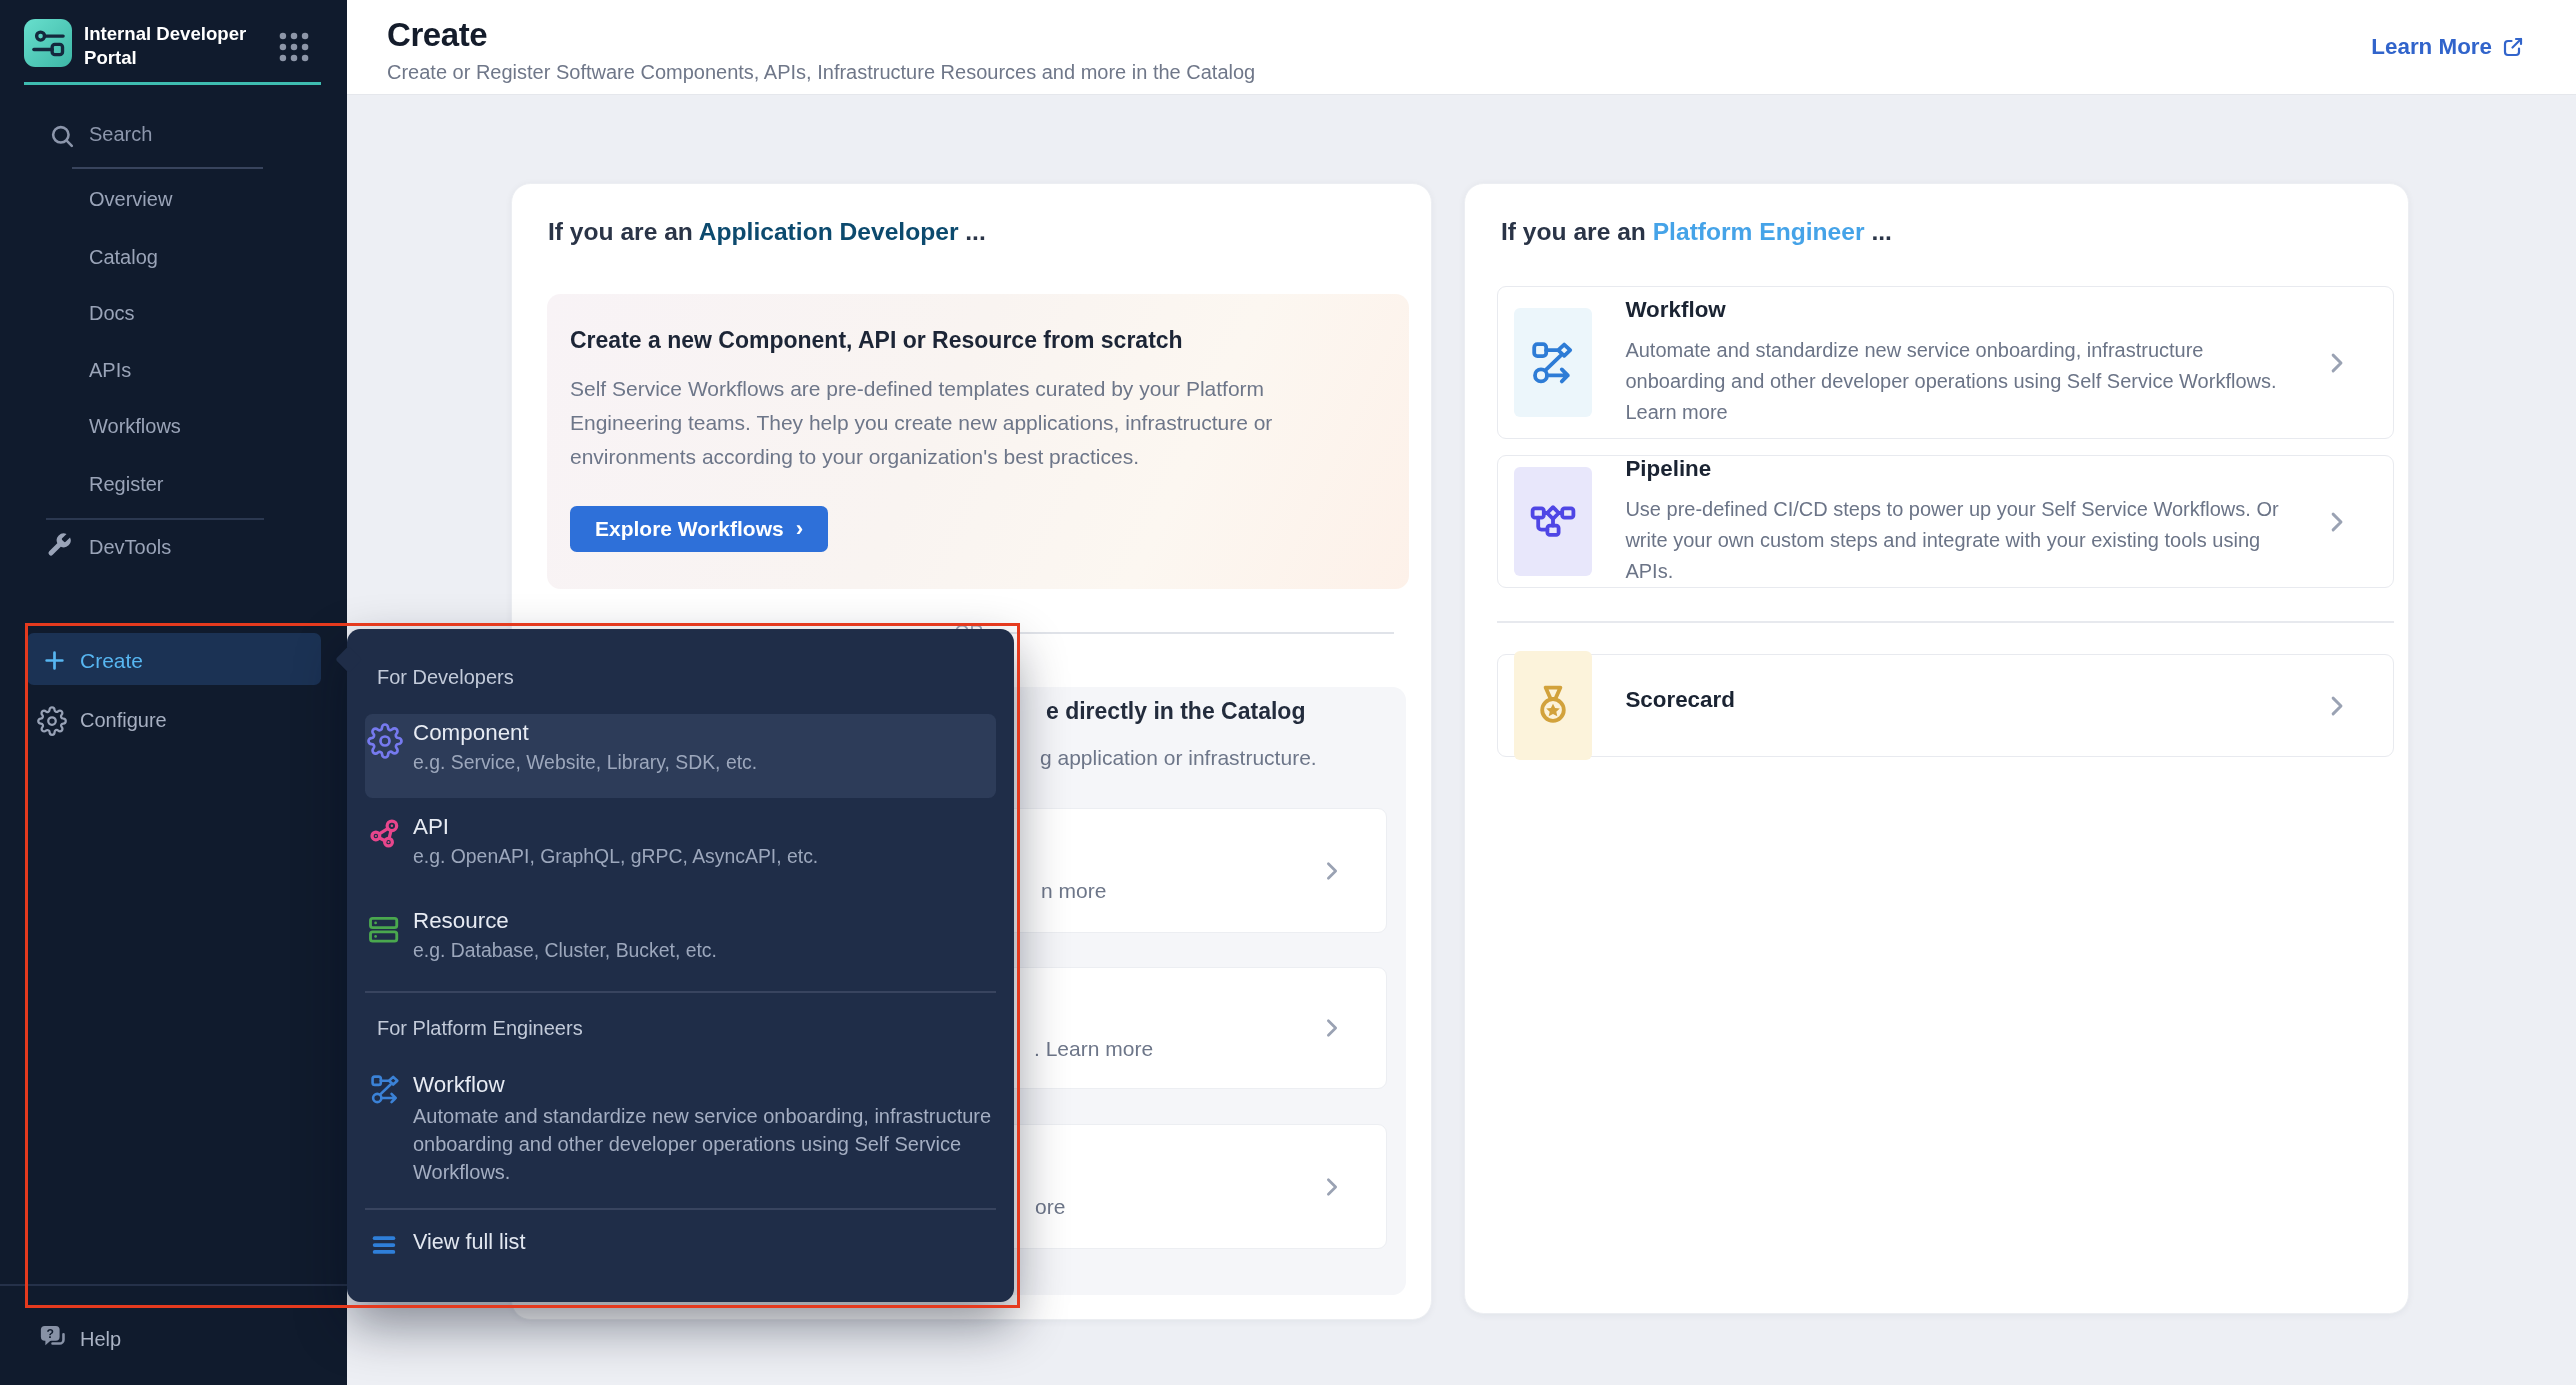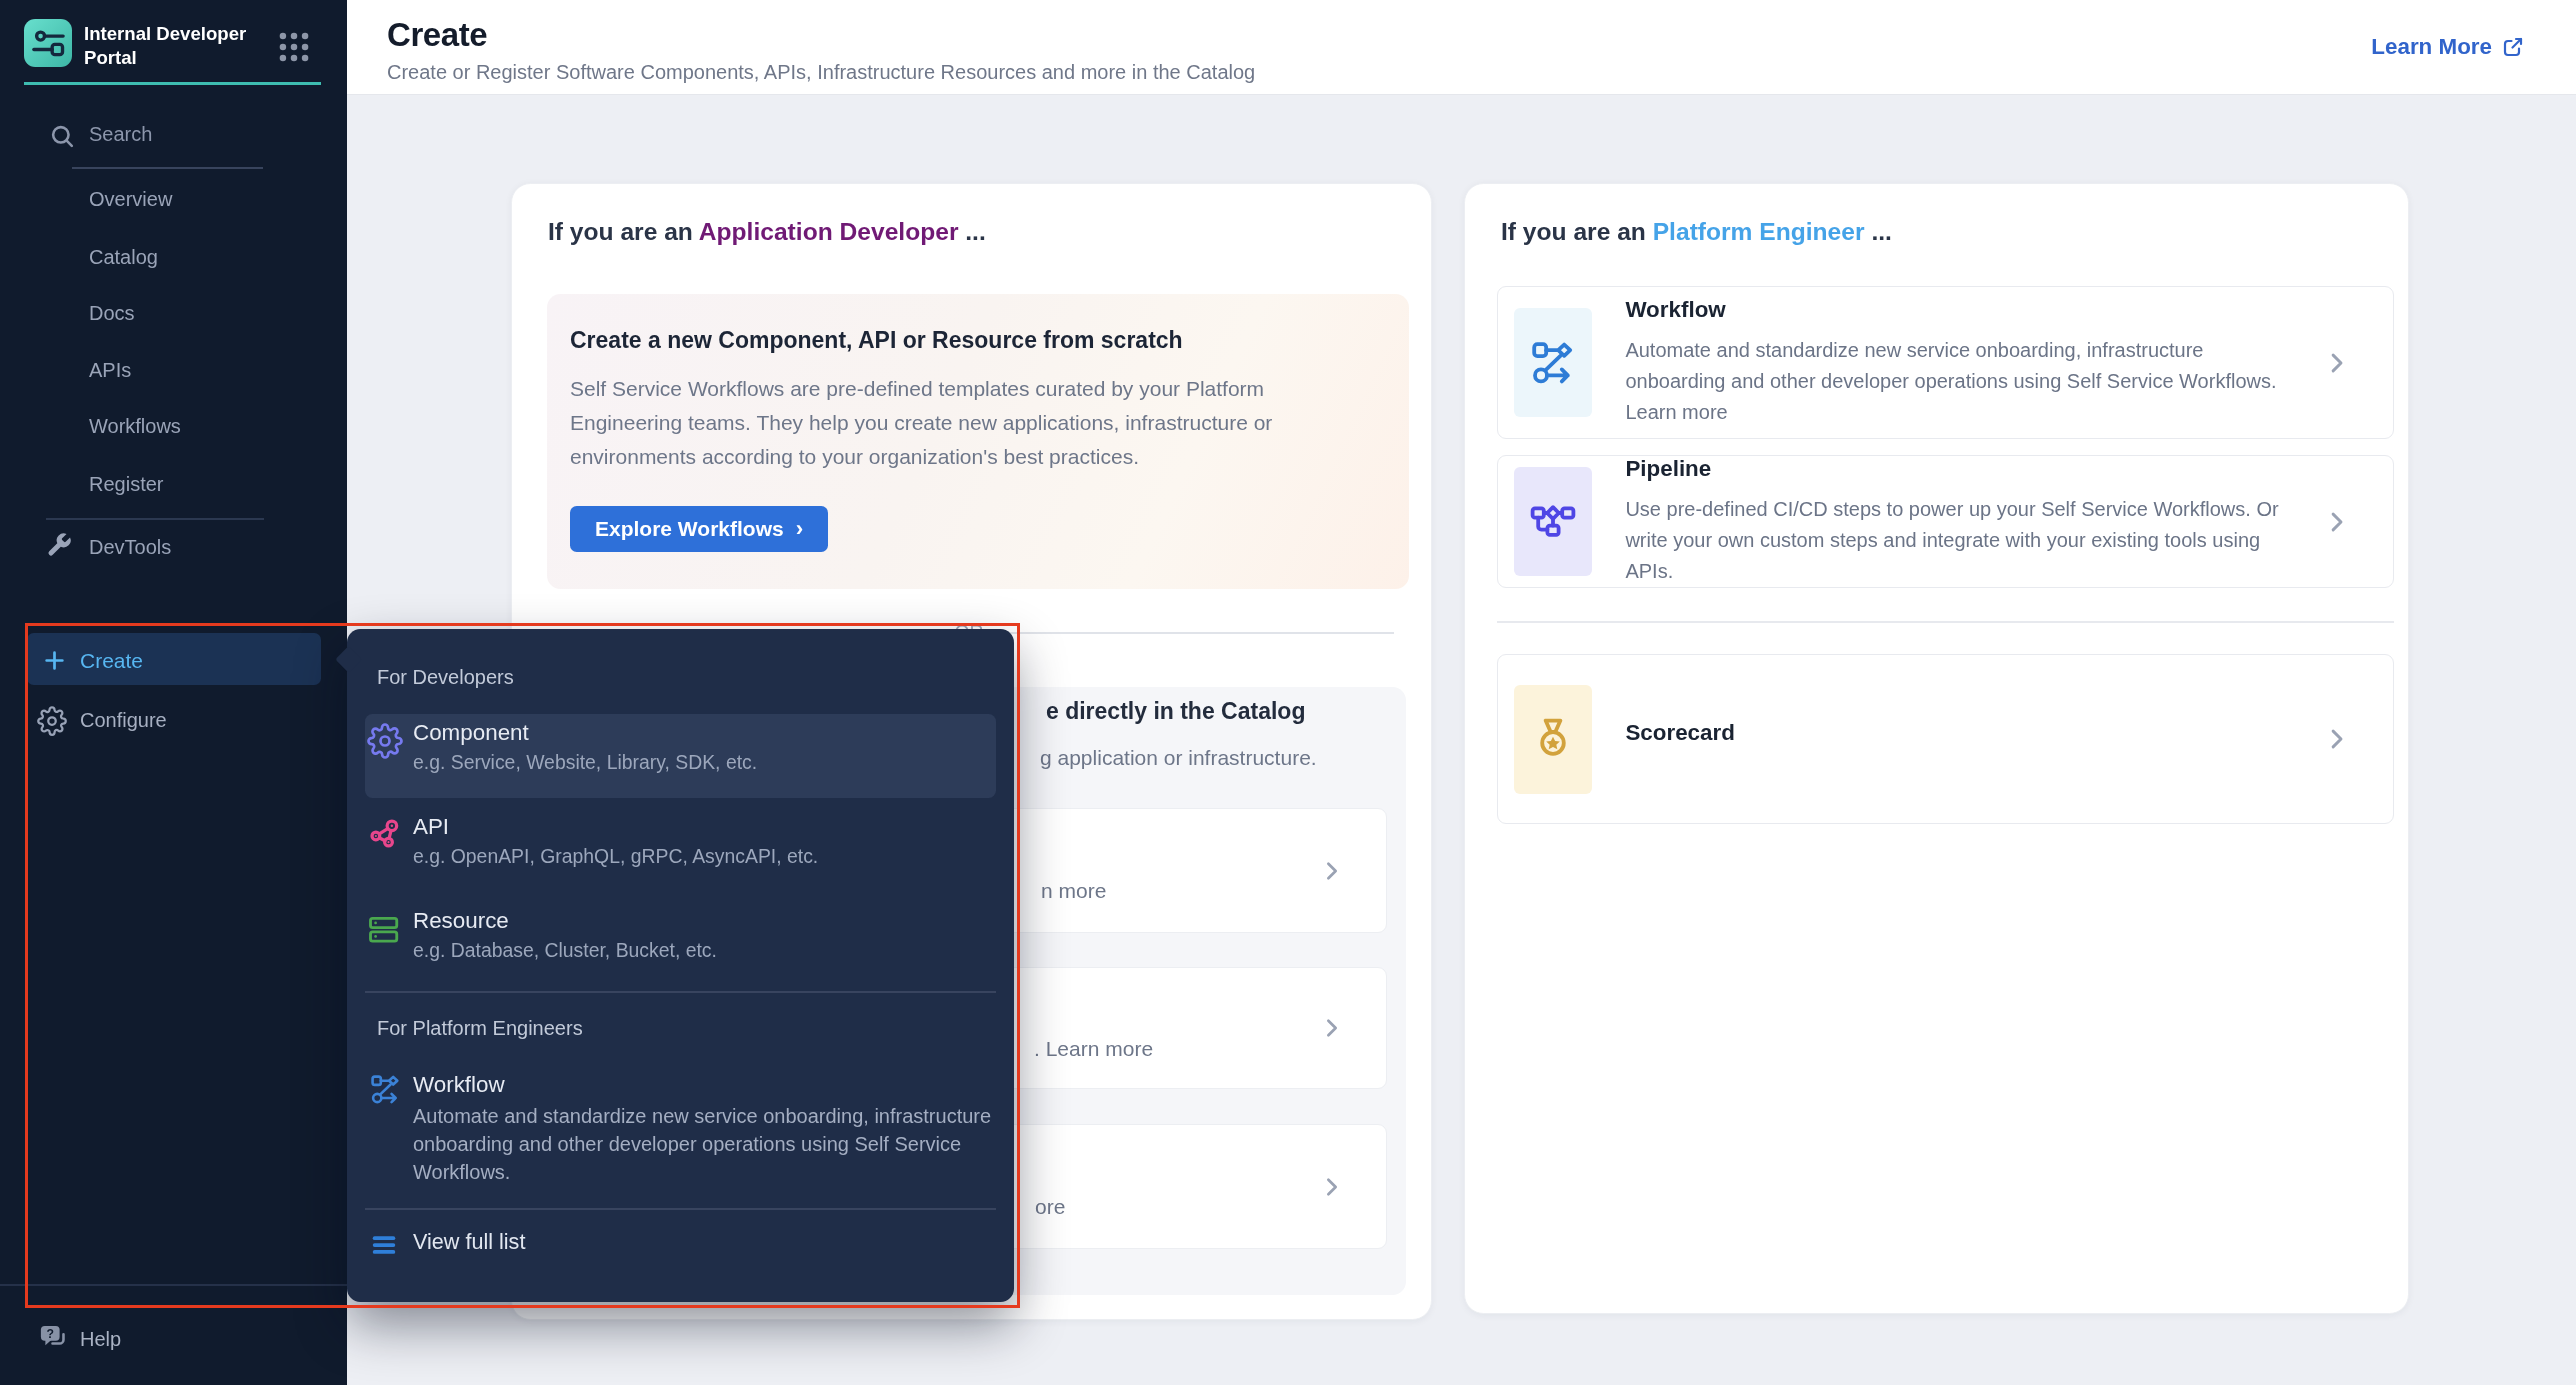--- a/index.html
+++ b/index.html
@@ -38,21 +38,21 @@
   .learn-more{right:51px;top:34px;display:flex;align-items:center;gap:9px;color:#3164cb;
               font-size:22.4px;font-weight:600;cursor:pointer;}
 
   
   .card{background:#fff;border:1.5px solid #eceef2;border-radius:19.4px;box-shadow:0 1.5px 7.5px rgba(25,35,64,.05);}
   .card1{left:511px;top:183px;width:921px;height:1137px;}
   .card2{left:1464px;top:183px;width:945px;height:1131px;}
   .card-title{font-size:24.6px;font-weight:700;color:#2a3447;}
   .card1-title{left:548px;top:218px;}
   .card2-title{left:1501px;top:218px;}
-  .accent-teal{color:#701a75;}
+  .accent-teal{color:#0c4a6e;}
   .accent-blue{color:#45a3e8;}
 
   .scratch{left:547px;top:294px;width:862px;height:295px;border-radius:13.4px;
            background:linear-gradient(115deg,#f8f3f6 0%,#f9f4f1 45%,#fcf7f1 72%,#fdf1e9 100%);}
   .scratch-heading{left:23px;top:33px;font-size:23px;font-weight:700;color:#1c2536;position:absolute;}
   .scratch-body{left:23px;top:78px;width:810px;font-size:21px;line-height:34px;color:#6d7689;position:absolute;}
   .explore-btn{left:23px;top:212px;position:absolute;height:46px;padding:0 25px;border:none;border-radius:6.7px;
                background:#2e70d9;color:#fff;font-size:21px;font-weight:700;display:flex;align-items:center;gap:12px;
                font-family:"Liberation Sans",sans-serif;cursor:pointer;}
   .explore-chevron{font-size:22.4px;font-weight:700;line-height:1;}
@@ -71,21 +71,21 @@
   .sub-row .chev{position:absolute;right:42px;top:50%;transform:translateY(-50%);}
   .frag-r1{left:1008px;top:879px;}
   .frag-r2{left:1001px;top:1037px;}
   .frag-r3{left:1002px;top:1195px;}
 
   
   .p-row{left:1497px;width:897px;background:#fff;border:1.5px solid #e8eaef;border-radius:9px;
          display:flex;align-items:center;padding-left:16.4px;cursor:pointer;}
   .p-row1{top:286px;height:153px;}
   .p-row2{top:455px;height:133px;}
-  .p-row3{top:654px;height:170px;}
+  .p-row3{top:654px;height:103px;}
   .p-divider{left:1497px;top:621px;width:897px;height:1.5px;background:#e7e9ee;}
   .tile{width:78px;height:109px;border-radius:6px;flex:0 0 auto;display:flex;align-items:center;justify-content:center;}
   .tile-wf{background:#ecf6fb;color:#2e7cd6;}
   .tile-pl{background:#e8e7fb;color:#4f46e5;}
   .tile-sc{background:#fcf3db;color:#d2a23c;}
   .p-text{margin-left:33px;padding-right:89px;}
   .p-title{font-size:22.4px;font-weight:700;color:#1a2332;margin-bottom:12px;}
   .p-desc{font-size:20px;line-height:31px;color:#6b7487;max-width:694px;}
   .p-link{color:#2f6bd8;cursor:pointer;}
   .p-chev{position:absolute;right:43px;top:50%;transform:translateY(-50%);}

